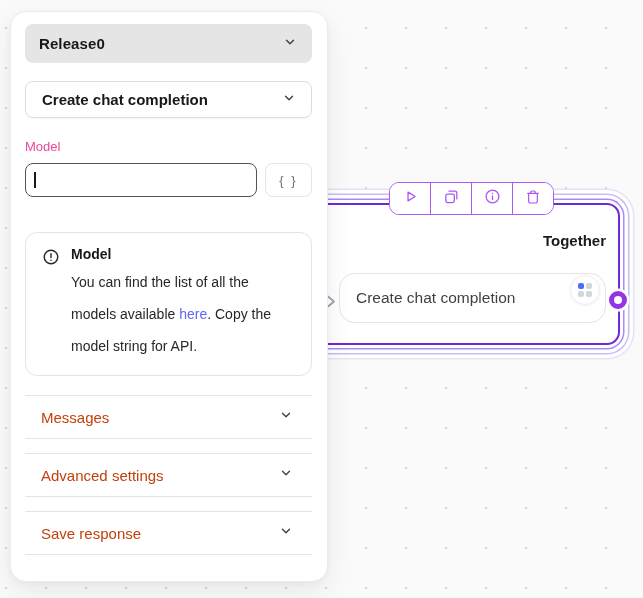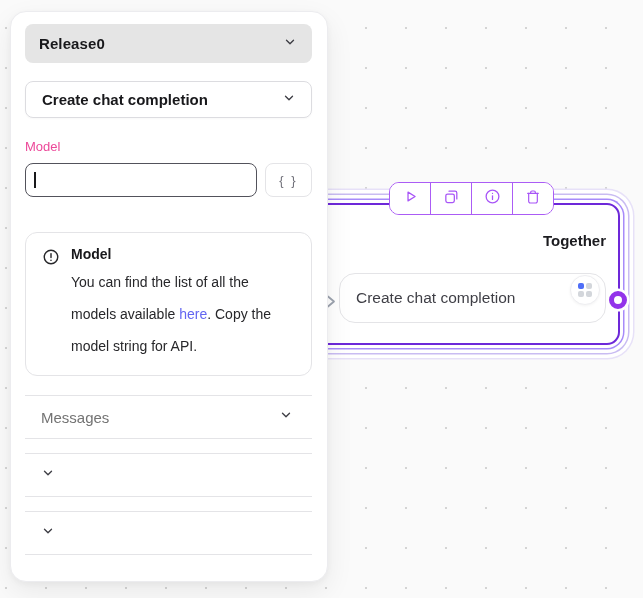--- a/index.html
+++ b/index.html
@@ -65,21 +65,21 @@
   .info-title { font-size: 14px; font-weight: 700; margin-bottom: 4px; }
   .info-text { font-size: 14px; line-height: 32px; color: #27272a; }
   .info-text a { color: #6366f1; text-decoration: none; cursor: pointer; }
   .sections { margin-top: 19px; }
   .section-row {
     height: 44px; border-top: 1px solid #e4e4e7; border-bottom: 1px solid #e4e4e7;
     display: flex; align-items: center; justify-content: space-between;
     padding: 0 19px 0 16px; margin-bottom: 14px; cursor: pointer; background: #fff;
   }
   .section-row:last-child { margin-bottom: 0; }
-  .section-row .lbl { font-size: 15px; color: #737373; }
+  .section-row .lbl { font-size: 15px; color: #c2410c; }
 
   
   .node {
     position: absolute; left: 310px; top: 203px; width: 310px; height: 142px;
     background: #ffffff;
     border: 2px solid #6d28d9;
     border-radius: 13px;
     box-shadow:
       0 0 0 3px #ffffff,
       0 0 0 4.5px #a78bfa,
@@ -237,27 +237,29 @@
   <div class="sections">
     <div class="section-row">
       <span class="lbl">Messages</span>
       <span>
         <svg width="14" height="14" viewBox="0 0 24 24" fill="none" stroke="#3f3f46" stroke-width="2.3" stroke-linecap="round" stroke-linejoin="round">
             <polyline points="6 9 12 15 18 9"></polyline>
           </svg>
       </span>
     </div>
     <div class="section-row">
+      <span class="lbl">Advanced settings</span>
       <span>
         <svg width="14" height="14" viewBox="0 0 24 24" fill="none" stroke="#3f3f46" stroke-width="2.3" stroke-linecap="round" stroke-linejoin="round">
             <polyline points="6 9 12 15 18 9"></polyline>
           </svg>
       </span>
     </div>
     <div class="section-row">
+      <span class="lbl">Save response</span>
       <span>
         <svg width="14" height="14" viewBox="0 0 24 24" fill="none" stroke="#3f3f46" stroke-width="2.3" stroke-linecap="round" stroke-linejoin="round">
             <polyline points="6 9 12 15 18 9"></polyline>
           </svg>
       </span>
     </div>
   </div>
 </aside>
 
 </body></html>

